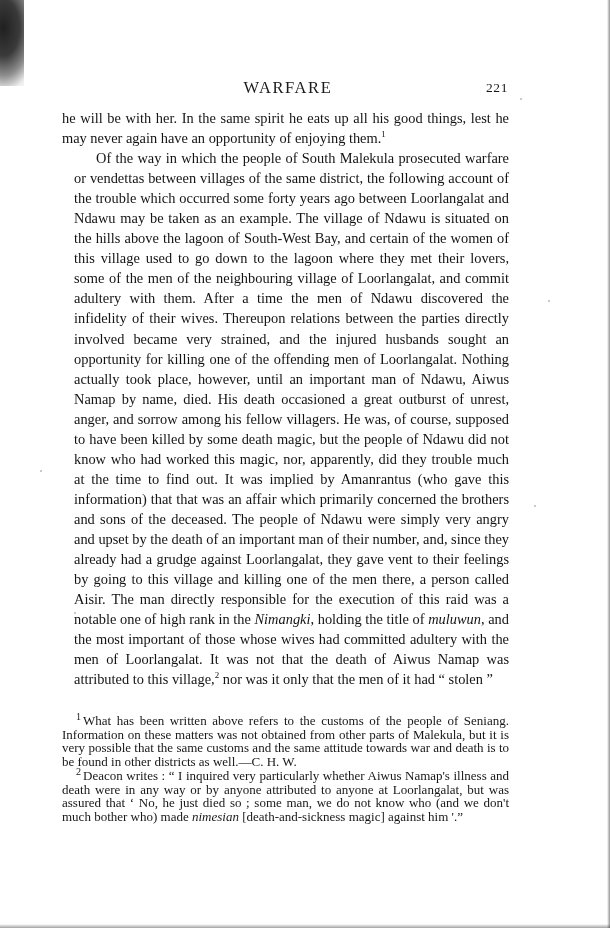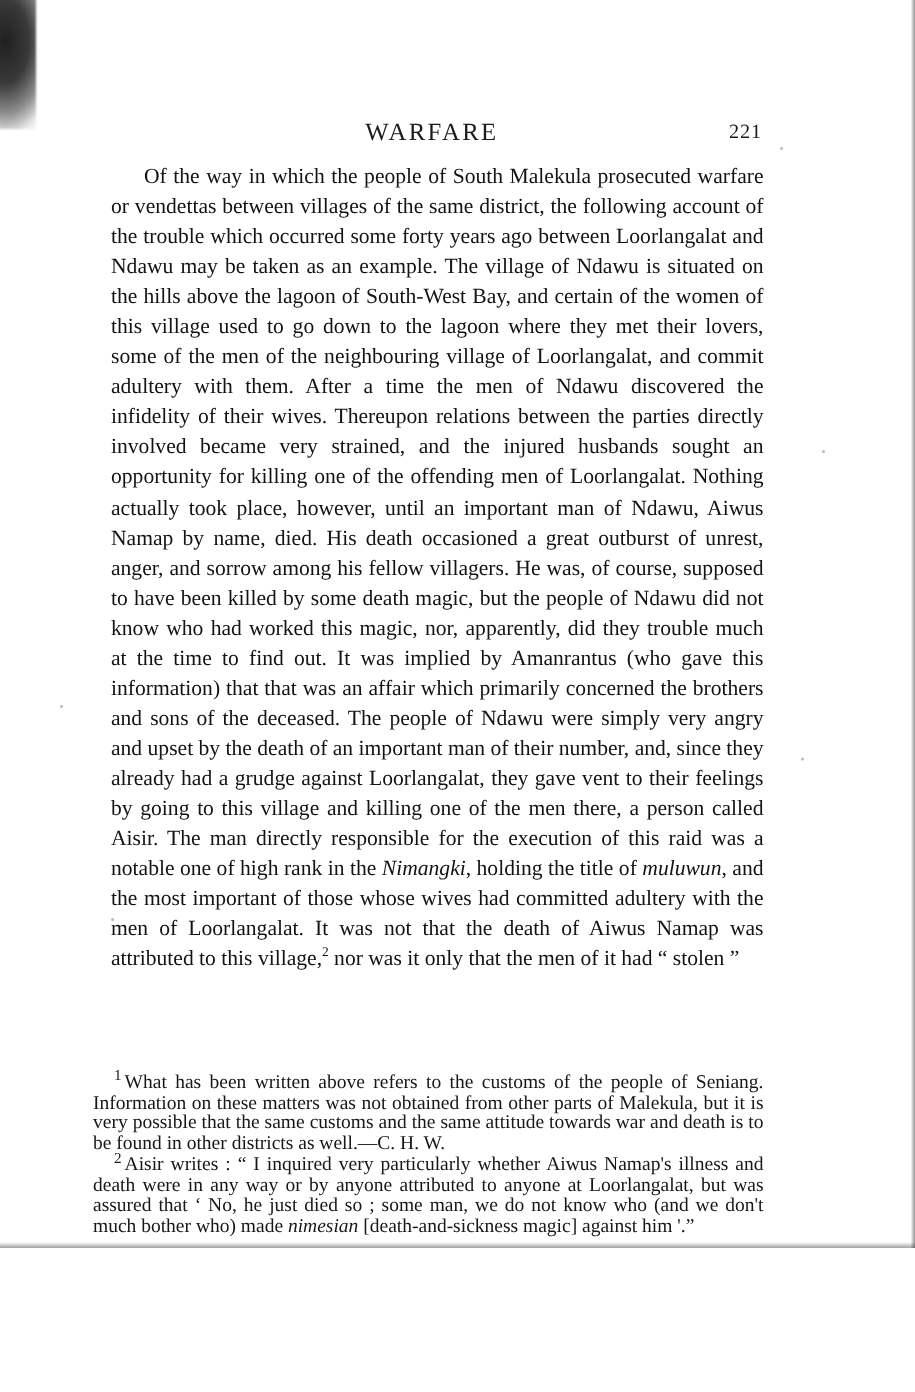--- a/index.html
+++ b/index.html
@@ -8,21 +8,21 @@
     padding: 0;
     background: #ffffff;
   }
   body {
     font-family: "Liberation Serif", "DejaVu Serif", serif;
   }
 
   .page {
     position: relative;
     width: 610px;
-    height: 832px;
+    height: 928px;
     background: #ffffff;
     overflow: hidden;
   }
 
   
   .scan-corner-tl {
     position: absolute;
     top: -26px;
     left: -30px;
     width: 54px;
@@ -155,23 +155,24 @@
   <div class="scan-speck" style="left:40px;top:470px;width:2px;height:2px;"></div>
   <div class="scan-speck" style="left:74px;top:612px;width:2px;height:2px;"></div>
   <div class="scan-speck" style="left:520px;top:98px;width:2px;height:2px;"></div>
 
   <div class="runhead">
     <div class="runhead-title">WARFARE</div>
     <div class="runhead-folio">221</div>
   </div>
 
   <div class="body-block">
+    <p><span>he will be with her.   In the same spirit he eats up all his good things, lest he may never again have an opportunity of enjoying them.</span><sup>1</sup></p>
 
     <p class="indent"><span>Of the way in which the people of South Malekula prosecuted warfare or vendettas between villages of the same district, the following account of the trouble which occurred some forty years ago between Loorlangalat and Ndawu may be taken as an example.   The village of Ndawu is situated on the hills above the lagoon of South-West Bay, and certain of the women of this village used to go down to the lagoon where they met their lovers, some of the men of the neighbouring village of Loorlangalat, and commit adultery with them.   After a time the men of Ndawu discovered the infidelity of their wives.   Thereupon relations between the parties directly involved became very strained, and the injured husbands sought an opportunity for killing one of the offending men of Loorlangalat.   Nothing actually took place, however, until an important man of Ndawu, Aiwus Namap by name, died.   His death occasioned a great outburst of unrest, anger, and sorrow among his fellow villagers. He was, of course, supposed to have been killed by some death magic, but the people of Ndawu did not know who had worked this magic, nor, apparently, did they trouble much at the time to find out.   It was implied by Amanrantus (who gave this information) that that was an affair which primarily concerned the brothers and sons of the deceased.   The people of Ndawu were simply very angry and upset by the death of an important man of their number, and, since they already had a grudge against Loorlangalat, they gave vent to their feelings by going to this village and killing one of the men there, a person called Aisir.   The man directly responsible for the execution of this raid was a notable one of high rank in the </span><i>Nimangki</i><span>, holding the title of </span><i>muluwun</i><span>, and the most important of those whose wives had committed adultery with the men of Loorlangalat. It was not that the death of Aiwus Namap was attributed to this village,</span><sup>2</sup><span> nor was it only that the men of it had “ stolen ”</span></p>
   </div>
 
   <div class="footnotes">
     <p><span class="fn-mark">1</span><span>What has been written above refers to the customs of the people of Seniang. Information on these matters was not obtained from other parts of Malekula, but it is very possible that the same customs and the same attitude towards war and death is to be found in other districts as well.—C. H. W.</span></p>
 
-    <p><span class="fn-mark">2</span><span>Aisir writes : “ I inquired very particularly whether Aiwus Namap's illness and death were in any way or by anyone attributed to anyone at Loorlangalat, but was assured that ‘ No, he just died so ;  some man, we do not know who (and we don't much bother who) made </span><i>nimesian</i><span> [death-and-sickness magic] against him '.”</span></p>
+    <p><span class="fn-mark">2</span><span>Deacon writes : “ I inquired very particularly whether Aiwus Namap's illness and death were in any way or by anyone attributed to anyone at Loorlangalat, but was assured that ‘ No, he just died so ;  some man, we do not know who (and we don't much bother who) made </span><i>nimesian</i><span> [death-and-sickness magic] against him '.”</span></p>
   </div>
 
 </div>
 
 </body></html>

